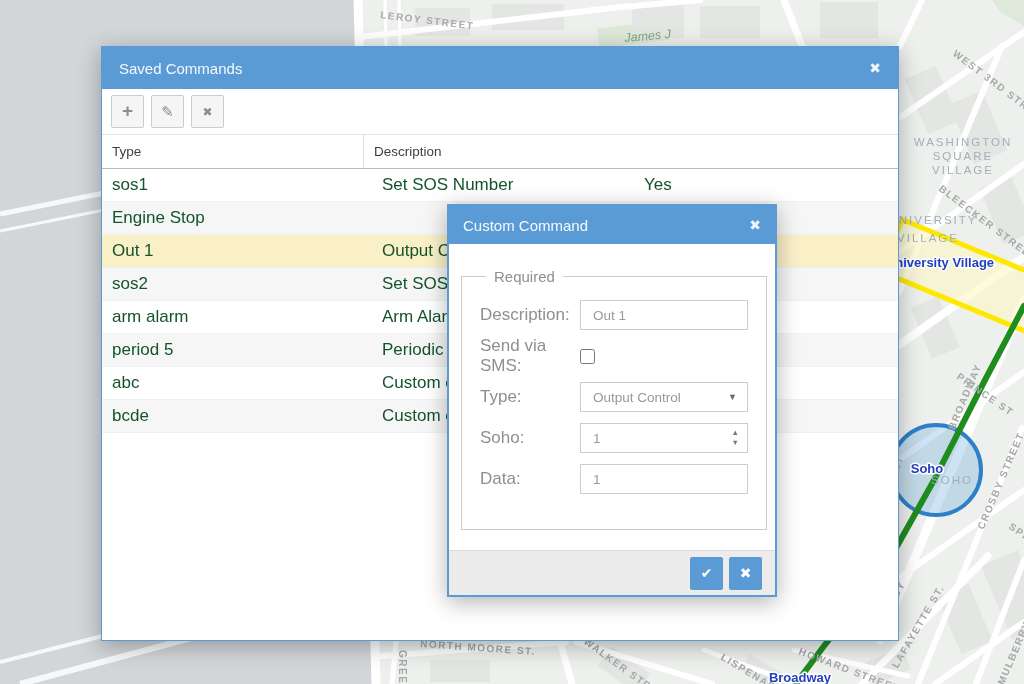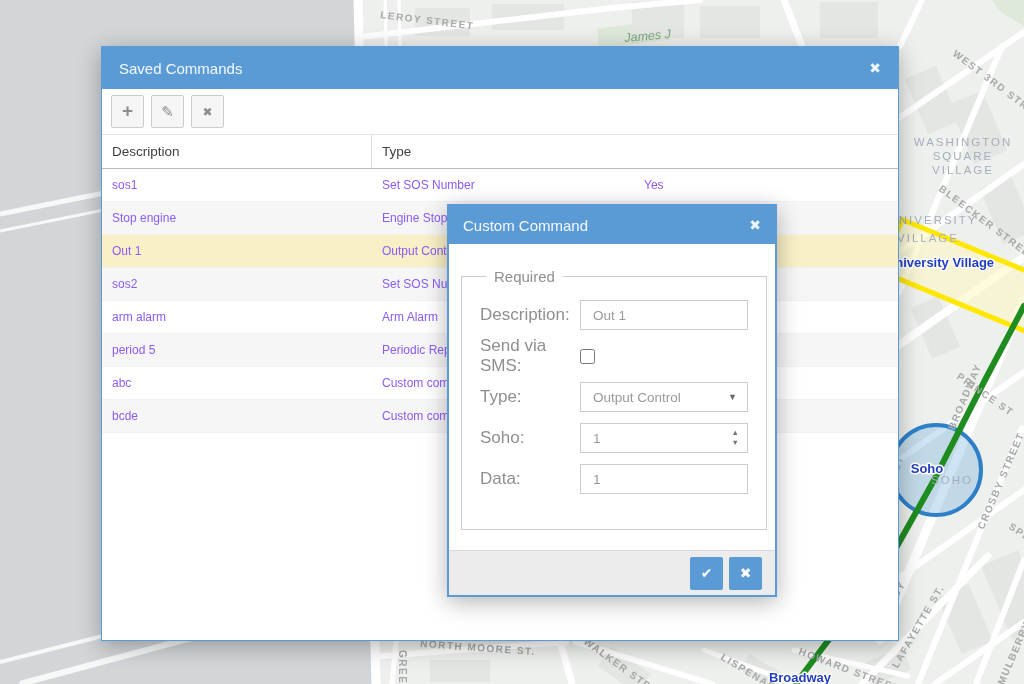--- a/index.html
+++ b/index.html
@@ -32,21 +32,21 @@
   .tool-btn .g-x{font-size:12px;}
 
   .tbl{flex:1 1 auto;}
   .thead{display:flex;height:33px;border-bottom:1px solid #b9b9b9;color:#3f3f3f;font-size:13.5px;}
   .thead .hc{display:flex;align-items:center;padding-left:10px;box-sizing:border-box;
     border-right:1px solid #dddddd;height:100%;}
   .thead .hc:last-child{border-right:none;}
   .c1{width:270px;flex:0 0 auto;}
   .c2{width:262px;flex:0 0 auto;}
   .c3{flex:1 1 auto;}
-  .trow{display:flex;height:33px;align-items:center;color:#8b5cf6;font-size:12px;
+  .trow{display:flex;height:33px;align-items:center;color:#14532d;font-size:17px;
     border-bottom:1px solid #f1f1f1;cursor:pointer;box-sizing:border-box;}
   .trow:nth-child(odd){background:#f6f6f6;}
   .trow .tc{padding-left:10px;box-sizing:border-box;white-space:nowrap;overflow:hidden;}
   .trow.selected{background:#faf0c8;}
 
   
   .sub-dlg{left:447px;top:204px;width:330px;height:393px;border:2px solid #5b9bd5;
     box-sizing:border-box;z-index:20;display:flex;flex-direction:column;}
   .sub-dlg .titlebar{height:38px;padding:0 14px;}
   .sub-body{flex:1 1 auto;padding:2px 12px 0;}
@@ -182,30 +182,29 @@
     </div>
     <div class="tool-btn">
       <span class="g-edit">✎</span>
     </div>
     <div class="tool-btn">
       <span class="g-x">✖</span>
     </div>
   </div>
   <div class="tbl">
     <div class="thead">
+      <div class="hc c2">Type</div>
       <div class="hc c1">Description</div>
-      <div class="hc c2">Type</div>
     </div>
     <div class="trow">
       <div class="tc c1">sos1</div>
       <div class="tc c2">Set SOS Number</div>
       <div class="tc c3">Yes</div>
     </div>
     <div class="trow">
-      <div class="tc c1">Stop engine</div>
       <div class="tc c2">Engine Stop</div>
       <div class="tc c3"></div>
     </div>
     <div class="trow selected">
       <div class="tc c1">Out 1</div>
       <div class="tc c2">Output Control</div>
       <div class="tc c3"></div>
     </div>
     <div class="trow">
       <div class="tc c1">sos2</div>

